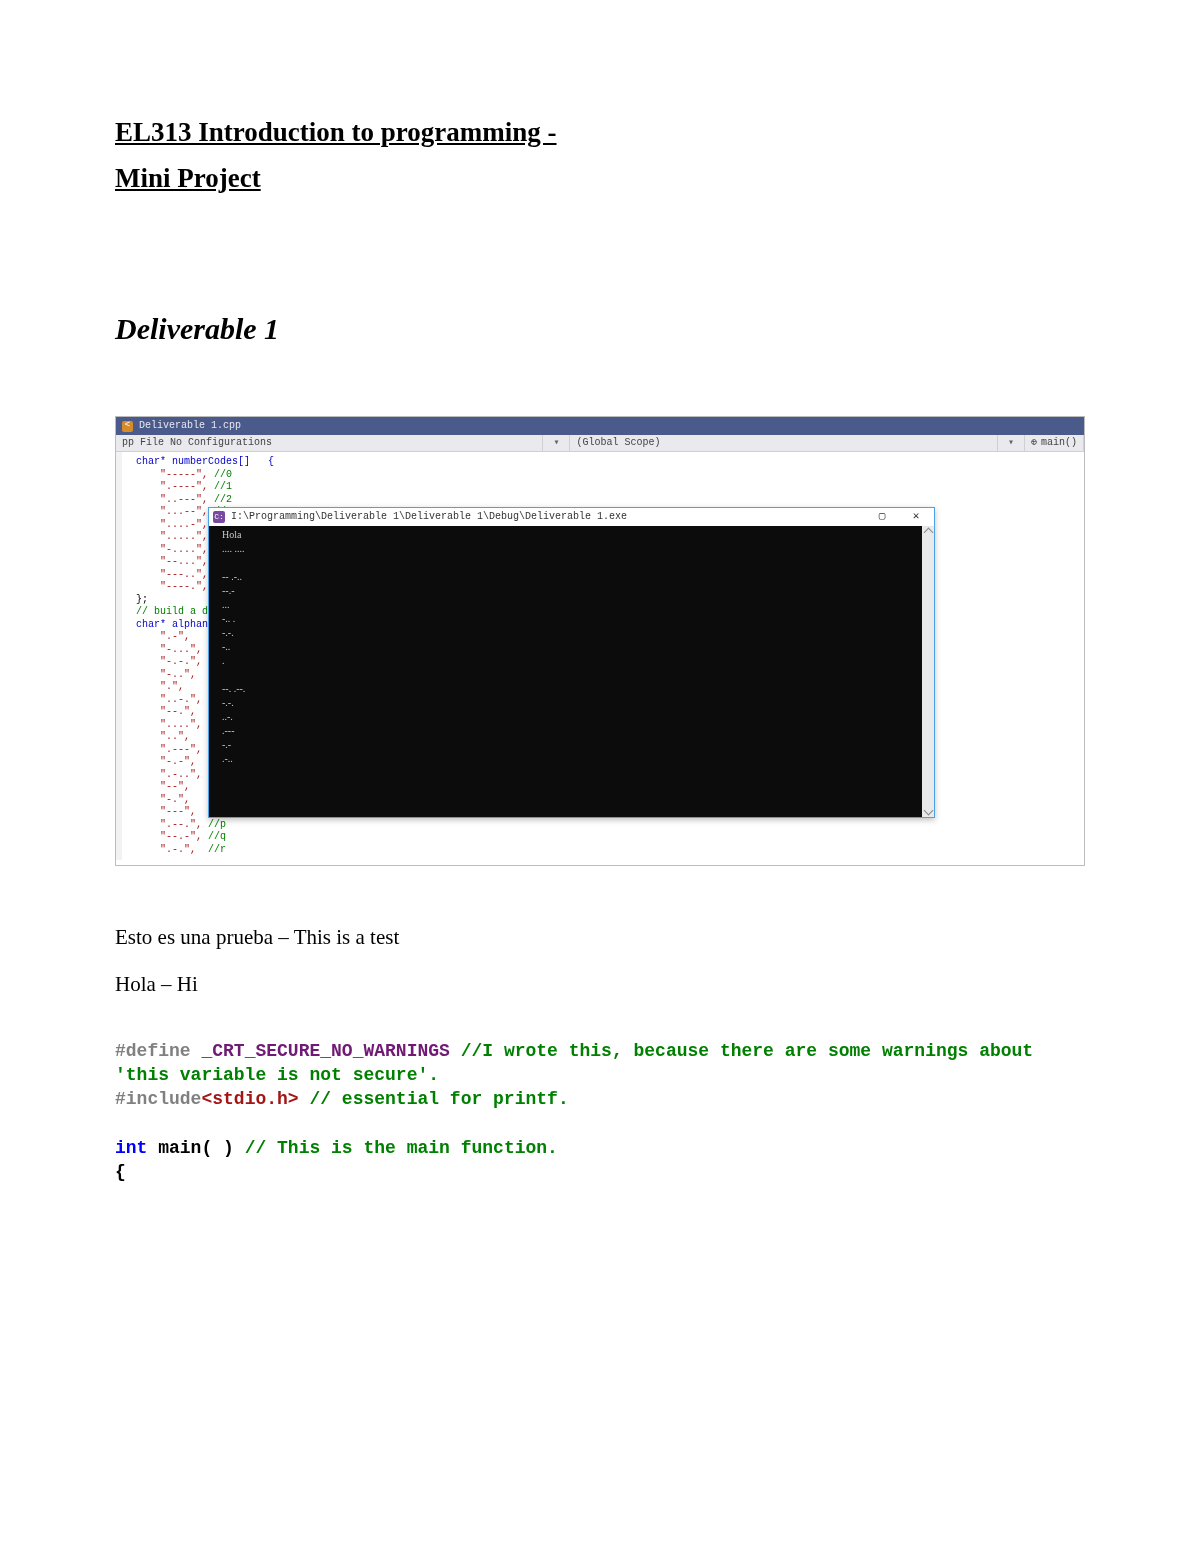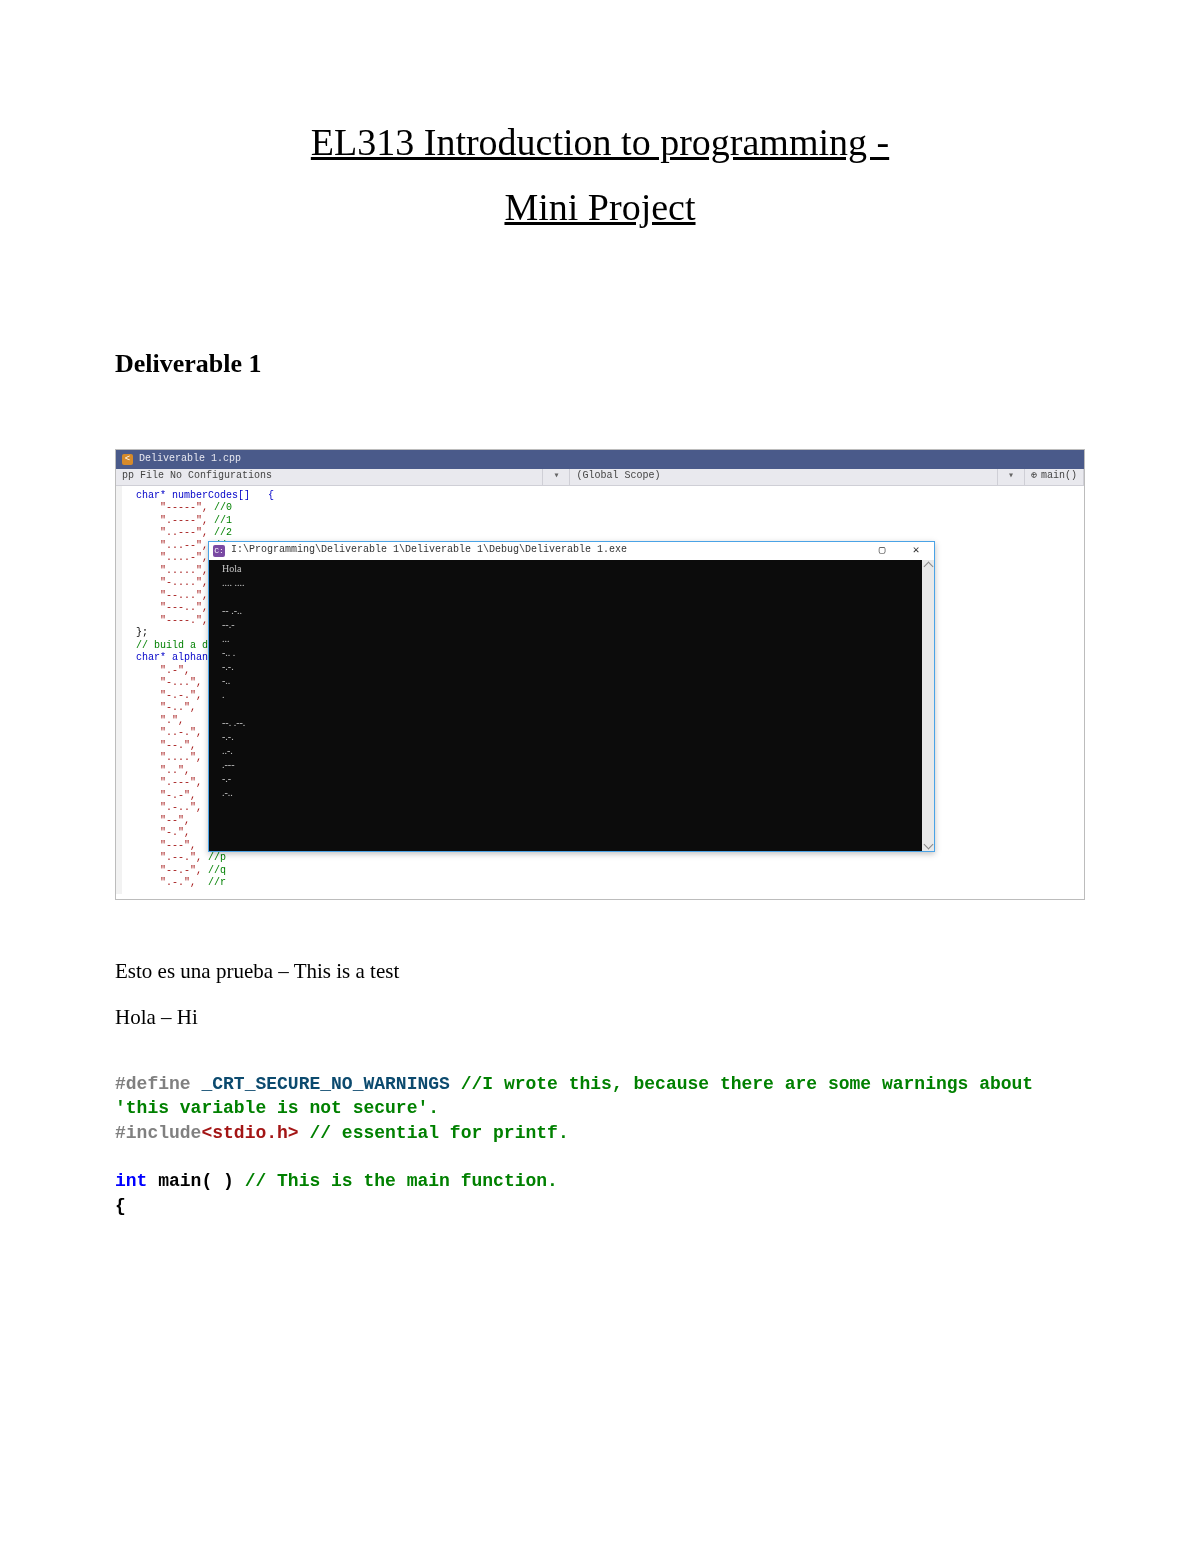--- a/index.html
+++ b/index.html
@@ -8,30 +8,30 @@
     background: #fff;
     font-family: "Times New Roman", Times, serif;
     color: #000;
     width: 1200px;
   }
   .page {
     padding: 110px 115px 60px 115px;
     box-sizing: border-box;
   }
   .title {
-    text-align: center;
-    font-size: 38px;
-    font-weight: normal;
+    font-size: 27px;
+    font-weight: bold;
     text-decoration: underline;
     line-height: 1.7;
     margin-bottom: 110px;
   }
   .subtitle {
-    font-size: 26px;
+    font-size: 30px;
     font-weight: bold;
+    font-style: italic;
     margin-bottom: 70px;
   }
 
   
   .ide {
     border: 1px solid #bcbcbc;
     font-family: Consolas, "Courier New", monospace;
     font-size: 10px;
     line-height: 1.25;
     background: #fafafa;
@@ -175,21 +175,21 @@
 
   .codeblock {
     font-family: Consolas, "Courier New", monospace;
     font-size: 18px;
     font-weight: bold;
     line-height: 1.35;
     white-space: pre-wrap;
   }
   .cb-gray  { color: #808080; }
   .cb-green { color: #008000; }
-  .cb-teal  { color: #0c4a6e; }
+  .cb-teal  { color: #701a75; }
   .cb-blue  { color: #0000ff; }
   .cb-red   { color: #a31515; }
   .cb-black { color: #000; }
 </style>
 </head>
 <body>
 
 <div class="page">
 
   <div class="title">

